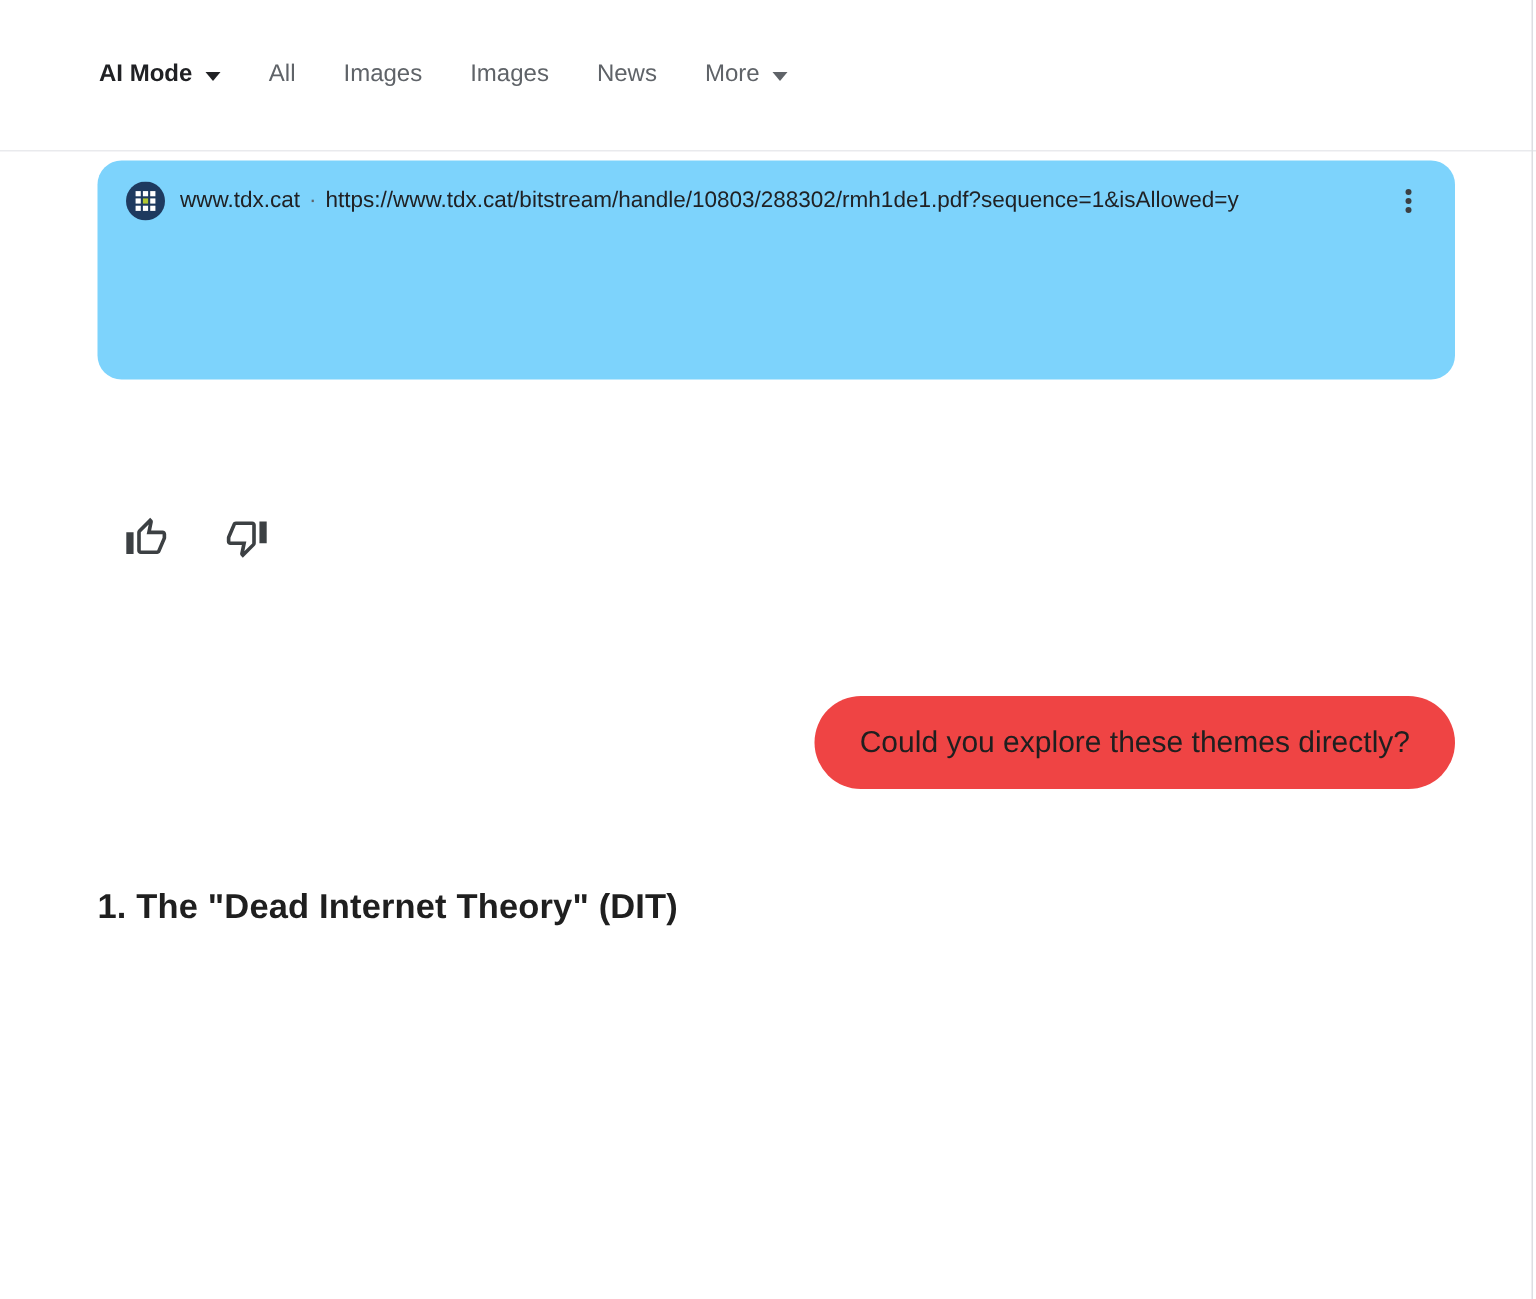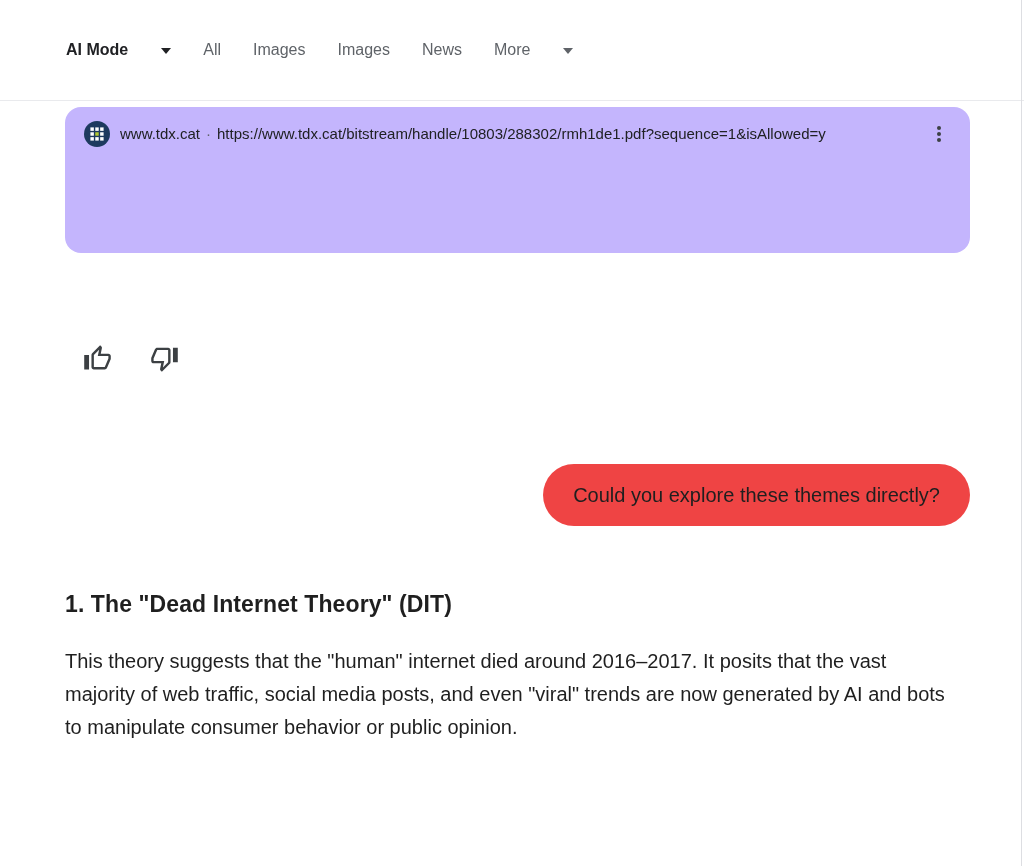--- a/index.html
+++ b/index.html
@@ -14,33 +14,33 @@
   
   .nav {
     position:absolute; top:0; left:0; width:1024px; height:101px;
     border-bottom:1px solid #e9eaed;
     display:flex; align-items:center;
     padding-left:66px;
   }
   .nav-item {
     display:inline-flex; align-items:center;
     font-size:16px; color:#5f6368; cursor:pointer;
-    margin-right:32px; white-space:nowrap;gap:24px;
+    margin-right:32px; white-space:nowrap;
   }
   .nav-item.active { color:#202124; font-weight:bold; }
   .chev {
     width:0; height:0; display:inline-block;
     border-left:5px solid transparent; border-right:5px solid transparent;
     border-top:6px solid currentColor;
     margin-left:9px; position:relative; top:1px;
   }
   
   .card {
     position:absolute; left:65px; top:107px; width:905px; height:146px;
-    background:#c4b5fd; border-radius:16px;
+    background:#7dd3fc; border-radius:16px;
     padding:13px 20px 0 19px;
   }
   .url-row { display:flex; align-items:center; height:27px; }
   .favicon { width:26px; height:26px; flex:0 0 26px; margin-right:10px; }
   .site { font-size:15px; color:#202124; }
   .sep { font-size:15px; color:#5f6368; margin:0 6px; }
   .url {
     font-size:15px; color:#202124; flex:1 1 auto;
     overflow:hidden; white-space:nowrap;
   }
@@ -144,16 +144,15 @@
       </svg>
   </span>
 </div>
 
 <div class="user-bubble">
   <span>Could you explore these themes directly?</span>
 </div>
 
 <div class="ai-response">
   <h2>1. The "Dead Internet Theory" (DIT)</h2>
-  <p>This theory suggests that the "human" internet died around 2016–2017. It posits that the vast majority of web traffic, social media posts, and even "viral" trends are now generated by AI and bots to manipulate consumer behavior or public opinion.</p>
 </div>
 
 <div class="right-edge"></div>
 
 </body></html>

